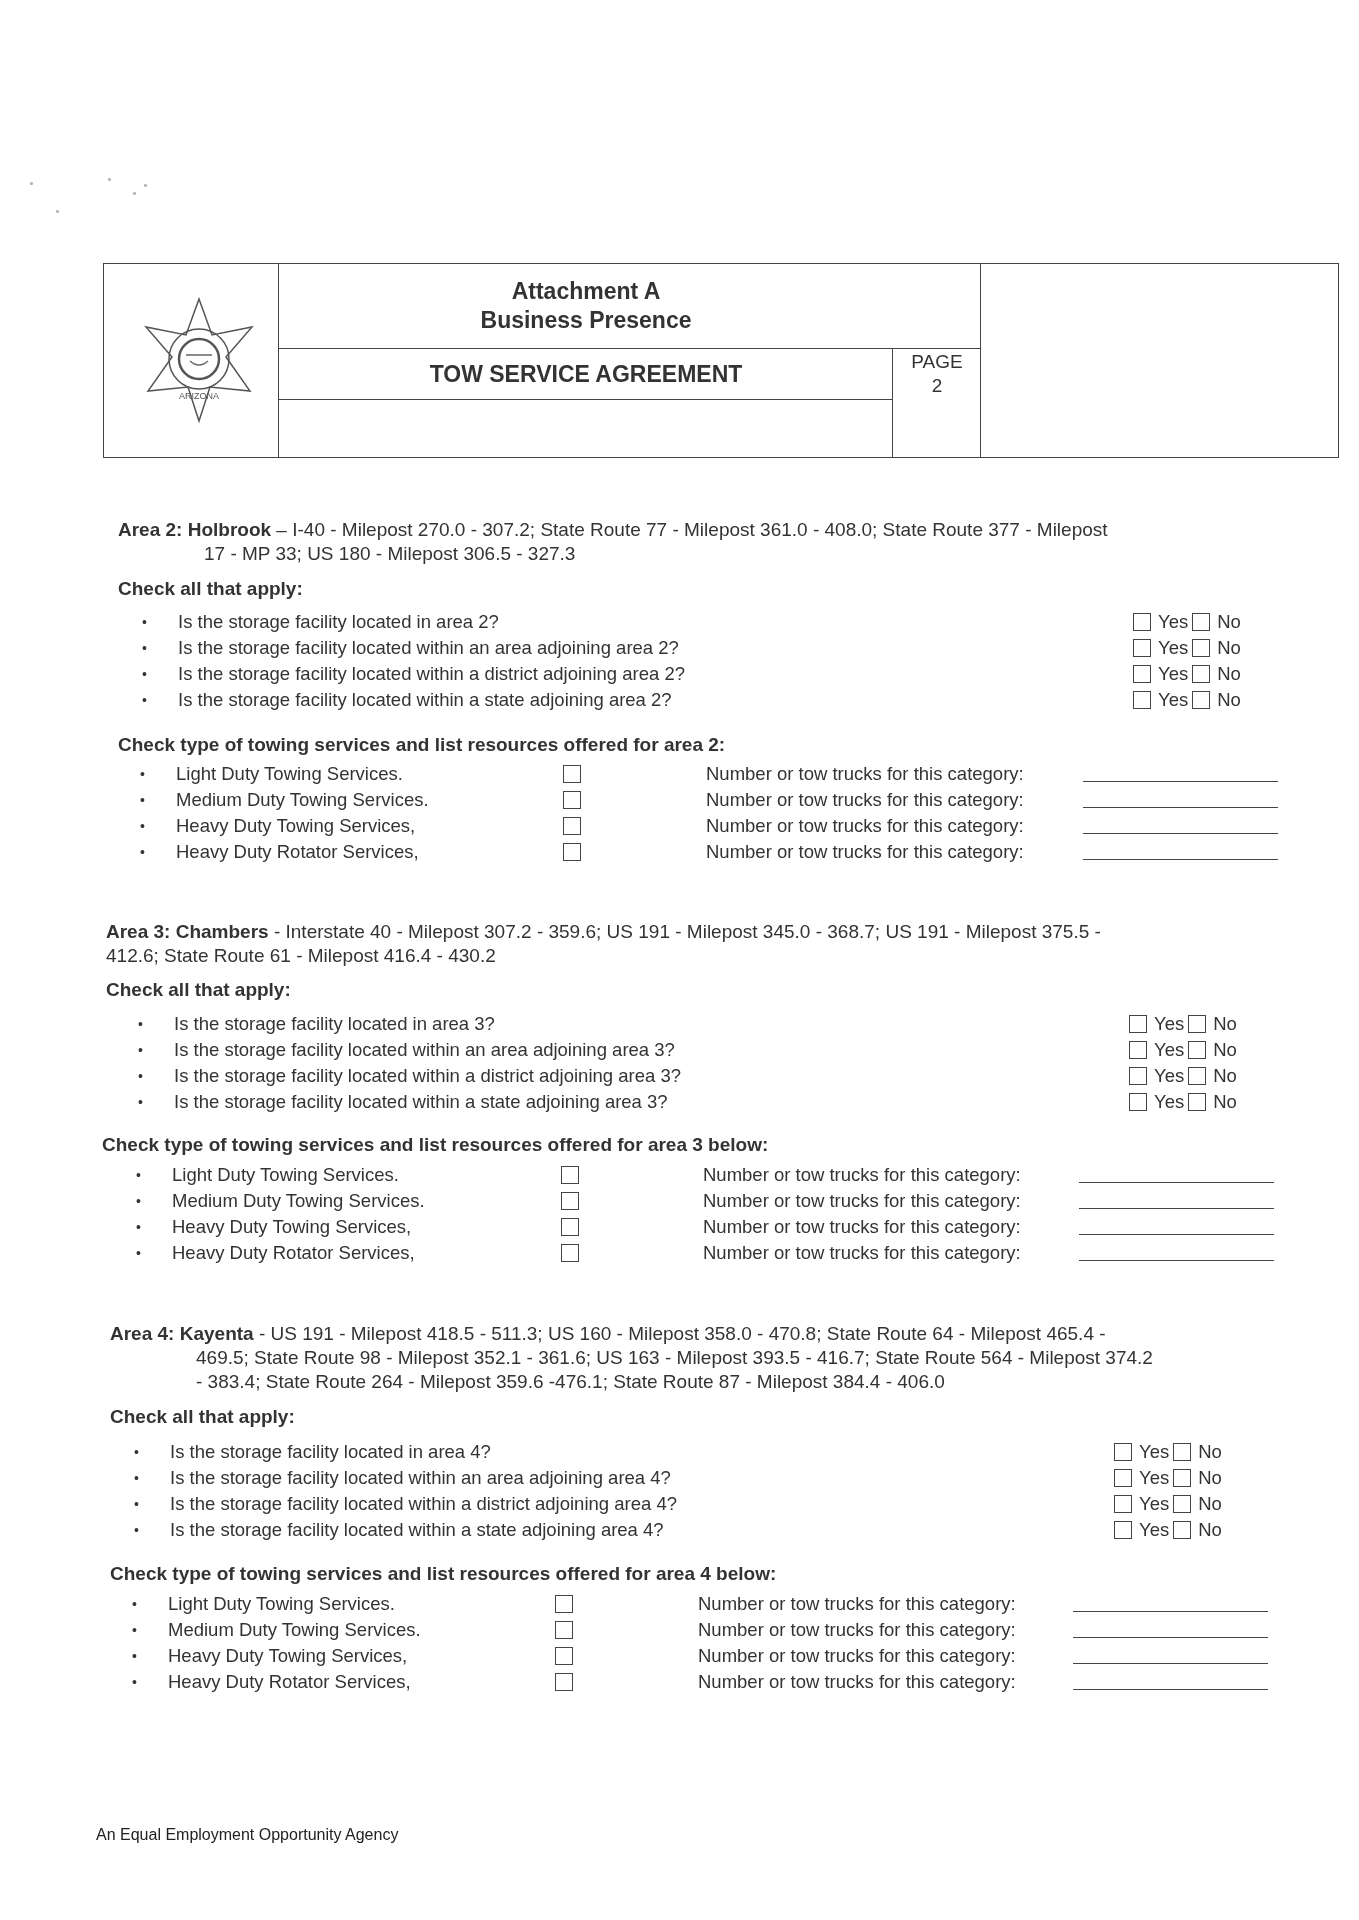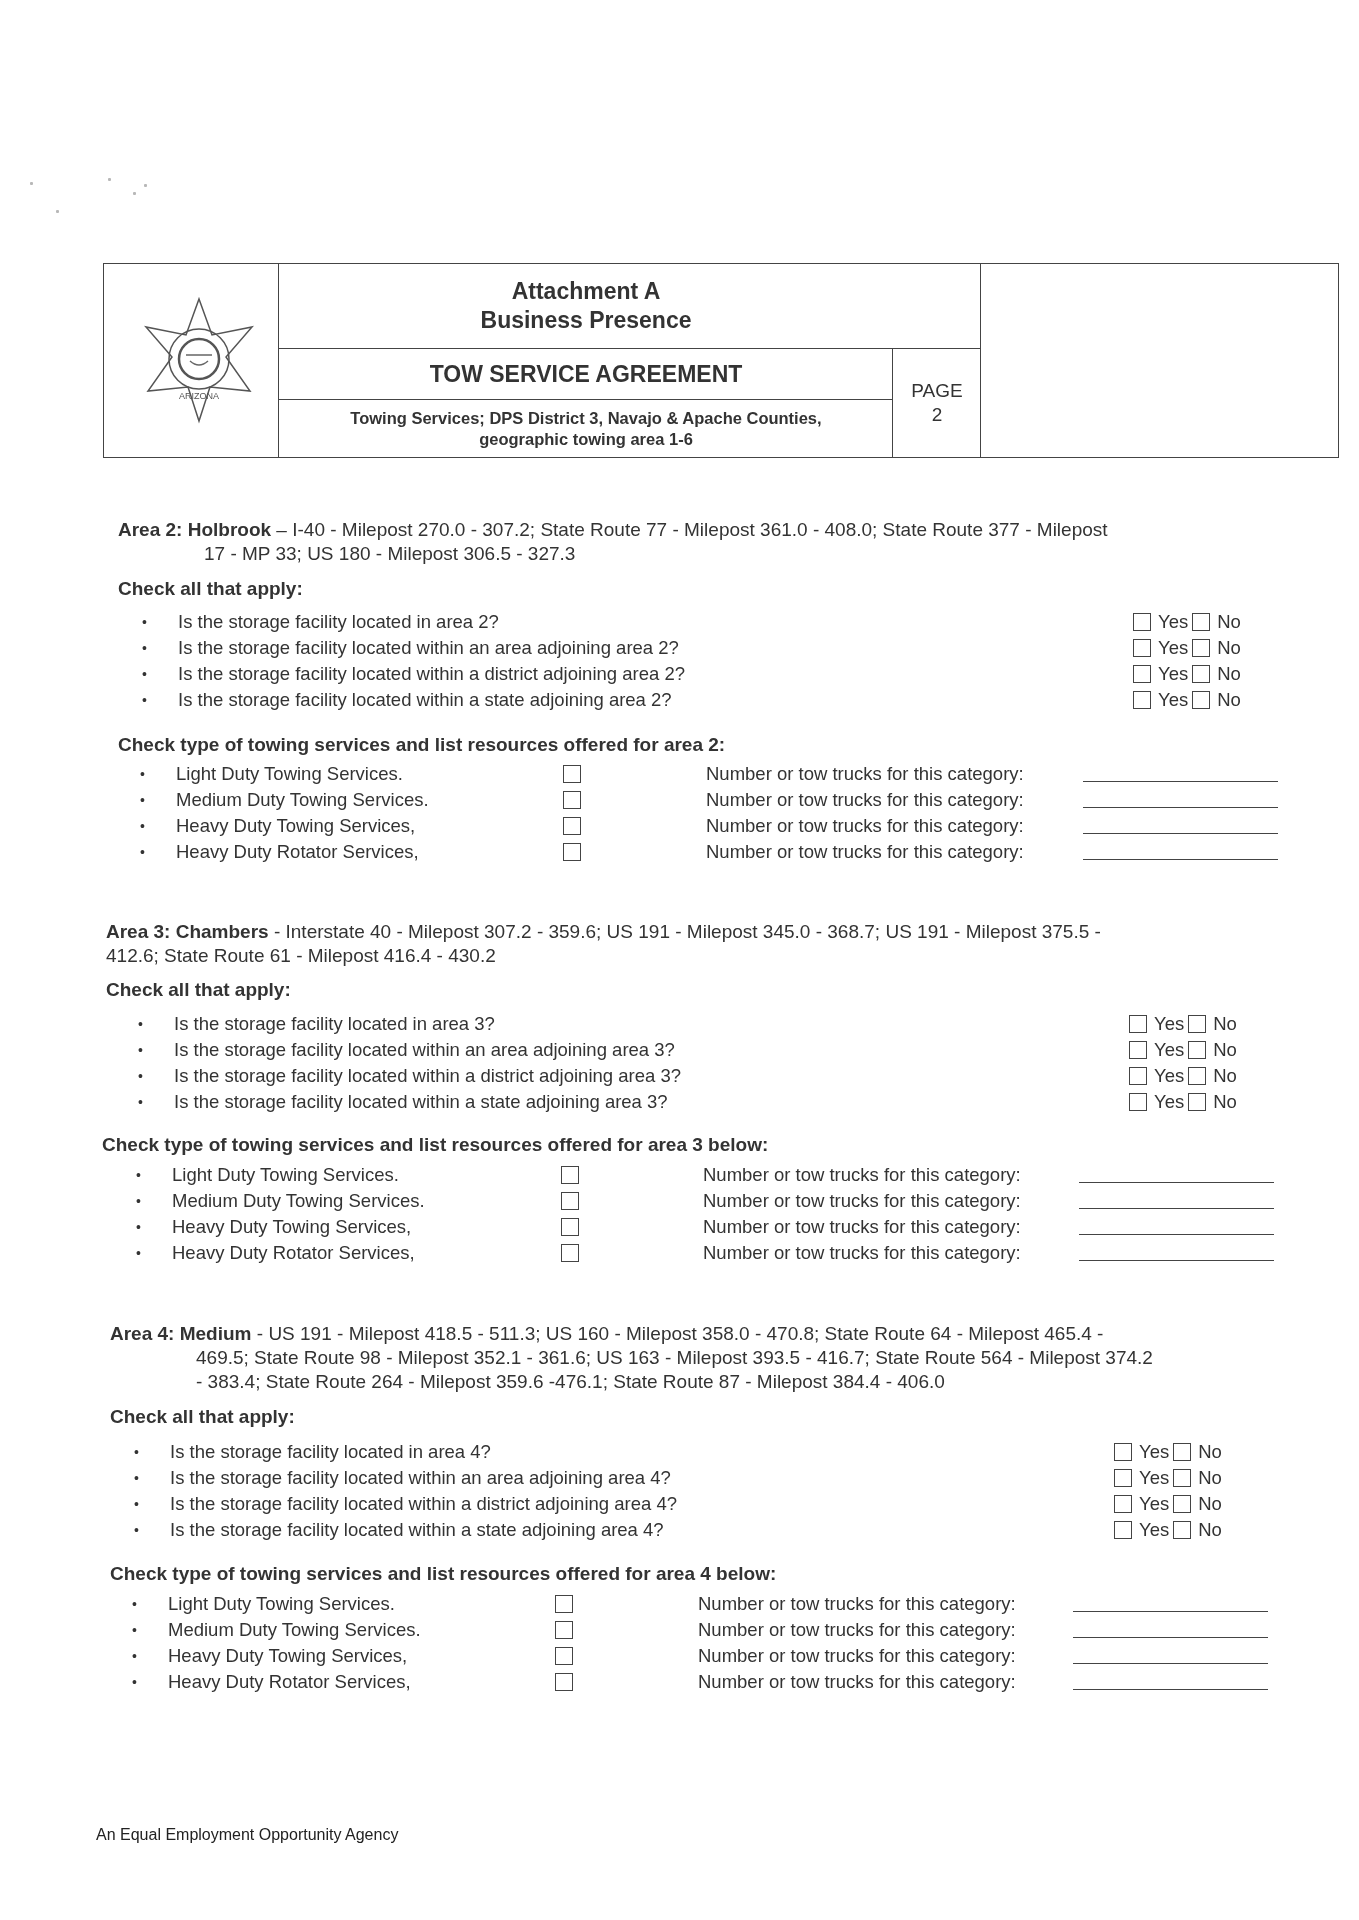--- a/index.html
+++ b/index.html
@@ -66,26 +66,22 @@
 
   <div class="cell" style="left:176px; top:86px; width:612px; height:49px;">
     <div class="tow-title">TOW SERVICE AGREEMENT</div>
   </div>
 
   <div class="cell" style="left:176px; top:0; width:612px; height:84px;">
     <div class="title-a">Attachment  A</div>
     <div class="title-a">Business Presence</div>
   </div>
 
-  <div class="cell" style="left:176px; top:137px; width:612px; height:55px;">
-    <div class="subtitle">Towing Services; DPS District 3, Navajo &amp; Apache Counties,</div>
-    <div class="subtitle">geographic towing area 1-6</div>
-  </div>
-
-  <div class="cell" style="left:790px; top:86px; width:86px; height:106px; justify-content:center; padding-top:0; box-sizing:border-box;">
+
+  <div class="cell" style="left:790px; top:86px; width:86px; height:106px; justify-content:flex-start; padding-top:0; box-sizing:border-box;">
     <div class="page-lbl">PAGE</div>
     <div class="page-lbl">2</div>
   </div>
 
 </div>
 
 <div id="areas-root">
     <div>
       <div class="abs area-head" style="left:118px; top:510px; white-space:nowrap;"><b>Area 2:</b>  <b>Holbrook</b><span> – </span><span>I-40 - Milepost 270.0 - 307.2; State Route 77 - Milepost 361.0 - 408.0; State Route 377 - Milepost</span></div>
       <div class="abs area-head" style="left:204px; top:534px; white-space:nowrap;">17 - MP 33; US 180 - Milepost 306.5 - 327.3</div>
@@ -188,21 +184,21 @@
       </div>
       <div class="svc-row" style="left:136px; top:1240px; width:1200px;">
         <span class="bullet">•</span>
         <span class="svc-label">Heavy Duty Rotator Services,</span>
         <span class="cb svc-cb" style="left:425px; top:4px;"></span>
         <span class="svc-num" style="left:567px; top:0;">Number or tow trucks for this category:</span>
         <span class="blank" style="left:943px; width:195px;"></span>
       </div>
     </div>
     <div>
-      <div class="abs area-head" style="left:110px; top:1314px; white-space:nowrap;"><b>Area 4:</b>  <b>Medium</b><span> - </span><span>US 191 - Milepost 418.5 - 511.3; US 160 - Milepost 358.0 - 470.8; State Route 64 - Milepost 465.4 -</span></div>
+      <div class="abs area-head" style="left:110px; top:1314px; white-space:nowrap;"><b>Area 4:</b>  <b>Kayenta</b><span> - </span><span>US 191 - Milepost 418.5 - 511.3; US 160 - Milepost 358.0 - 470.8; State Route 64 - Milepost 465.4 -</span></div>
       <div class="abs area-head" style="left:196px; top:1338px; white-space:nowrap;">469.5; State Route 98 - Milepost 352.1 - 361.6; US 163 - Milepost 393.5 - 416.7; State Route 564 - Milepost 374.2</div>
       <div class="abs area-head" style="left:196px; top:1362px; white-space:nowrap;">- 383.4; State Route 264 - Milepost 359.6 -476.1; State Route 87 - Milepost 384.4 - 406.0</div>
       <div class="abs check-lbl" style="left:110px; top:1406px;">Check all that apply:</div>
       <div class="q-row" style="left:134px; top:1439px; width:1100px;">
         <span class="bullet">•</span>
         <span class="q-text">Is the storage facility located in area 4?</span>
         <span class="yn" style="left:980px; top:0;"><span class="cb"></span><span class="lbl">Yes</span><span class="cb"></span><span class="lbl">No</span></span>
       </div>
       <div class="q-row" style="left:134px; top:1465px; width:1100px;">
         <span class="bullet">•</span>

